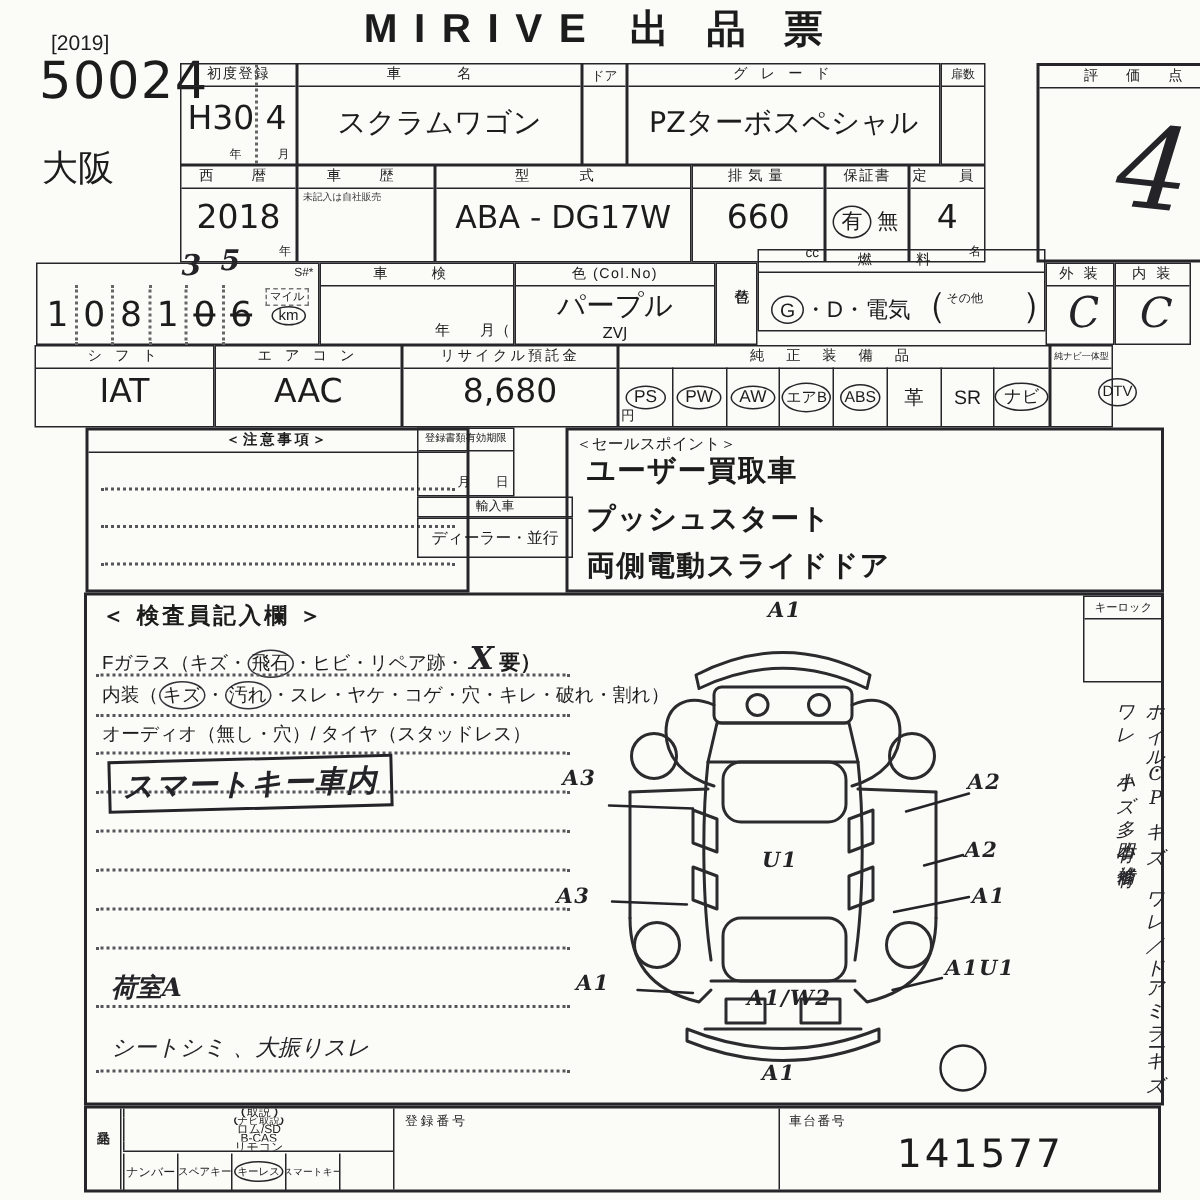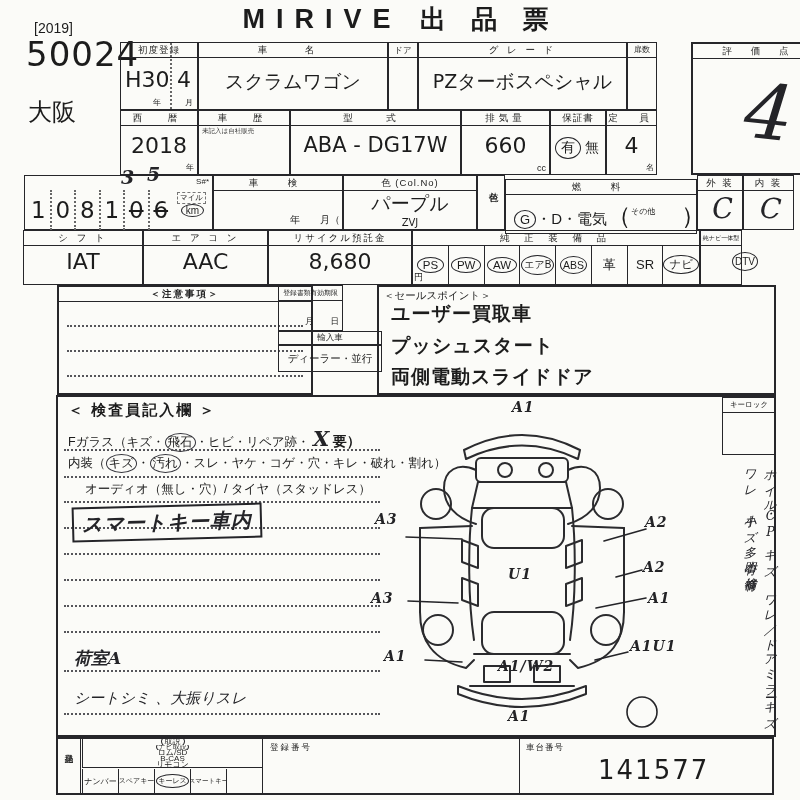--- a/index.html
+++ b/index.html
@@ -122,21 +122,21 @@
     <span class="abs" style="right:2px;bottom:2px;font-size:10px;">年　　月（</span>
   </div>
   <div class="cell" style="left:343px;top:175px;width:134px;height:55px;">
     <span class="hdr" style="letter-spacing:1px;">色 (Col.No)</span>
     <span class="val" style="top:15px;font-size:19px;">パープル</span>
     <span class="val" style="bottom:1px;top:auto;font-size:10px;">ZVJ</span>
   </div>
   <div class="cell" style="left:477px;top:175px;width:28px;height:55px;">
     <span class="vert abs" style="left:8px;top:8px;font-size:10px;">色替</span>
   </div>
-  <div class="cell" style="left:505px;top:179px;width:192px;height:55px;">
+  <div class="cell" style="left:505px;top:166px;width:192px;height:55px;">
     <span class="hdr" style="letter-spacing:10px;">燃　料</span>
     <div class="abs" style="left:8px;top:20px;white-space:nowrap;">
       <span class="oval" style="font-size:13px;">G</span><span style="font-size:15px;">・D・電気</span><span style="font-size:24px;font-weight:300;">（</span><span style="font-size:8px;vertical-align:10px;">その他</span><span style="font-size:24px;font-weight:300;margin-left:26px;">）</span>
     </div>
   </div>
   <div class="cell" style="left:697px;top:175px;width:46px;height:55px;">
     <span class="hdr" style="letter-spacing:2px;">外 装</span>
     <span class="hw abs" style="left:14px;top:16px;font-size:28px;transform:rotate(-4deg);">C</span>
   </div>
   <div class="cell" style="left:743px;top:175px;width:51px;height:55px;">
@@ -220,21 +220,21 @@
     <div class="abs" style="left:10px;top:29px;font-size:12.5px;white-space:nowrap;">
       <span>Fガラス（キズ・</span><span class="oval-lite">飛石</span><span>・ヒビ・リペア跡・</span>
       <span class="hw" style="font-size:21px;font-weight:700;">X</span>
       <span style="font-size:14px;font-weight:600;">要）</span>
     </div>
 
     <div class="abs" style="left:10px;top:57px;font-size:12.5px;white-space:nowrap;">
       <span>内装（</span><span class="oval-lite">キズ</span><span>・</span><span class="oval-lite">汚れ</span><span>・スレ・ヤケ・コゲ・穴・キレ・破れ・割れ）</span>
     </div>
 
-    <div class="abs" style="left:27px;top:84px;font-size:12.5px;white-space:nowrap;">オーディオ（無し・穴）/ タイヤ（スタッドレス）</div>
+    <div class="abs" style="left:10px;top:84px;font-size:12.5px;white-space:nowrap;">オーディオ（無し・穴）/ タイヤ（スタッドレス）</div>
 
     <span class="dash" style="left:6px;width:316px;top:52px;"></span>
     <span class="dash" style="left:6px;width:316px;top:79px;"></span>
     <span class="dash" style="left:6px;width:316px;top:104px;"></span>
     <span class="dash" style="left:6px;width:316px;top:130px;"></span>
     <span class="dash" style="left:6px;width:316px;top:156px;"></span>
     <span class="dash" style="left:6px;width:316px;top:182px;"></span>
     <span class="dash" style="left:6px;width:316px;top:208px;"></span>
     <span class="dash" style="left:6px;width:316px;top:234px;"></span>
     <span class="dash" style="left:6px;width:316px;top:273px;"></span>

